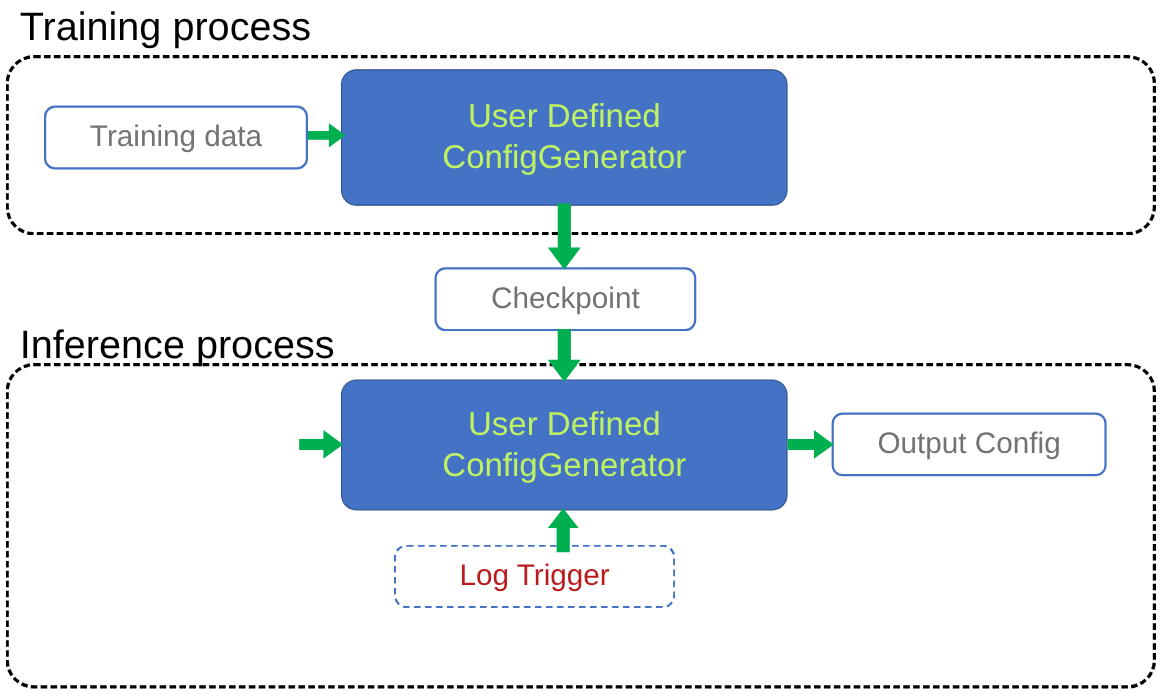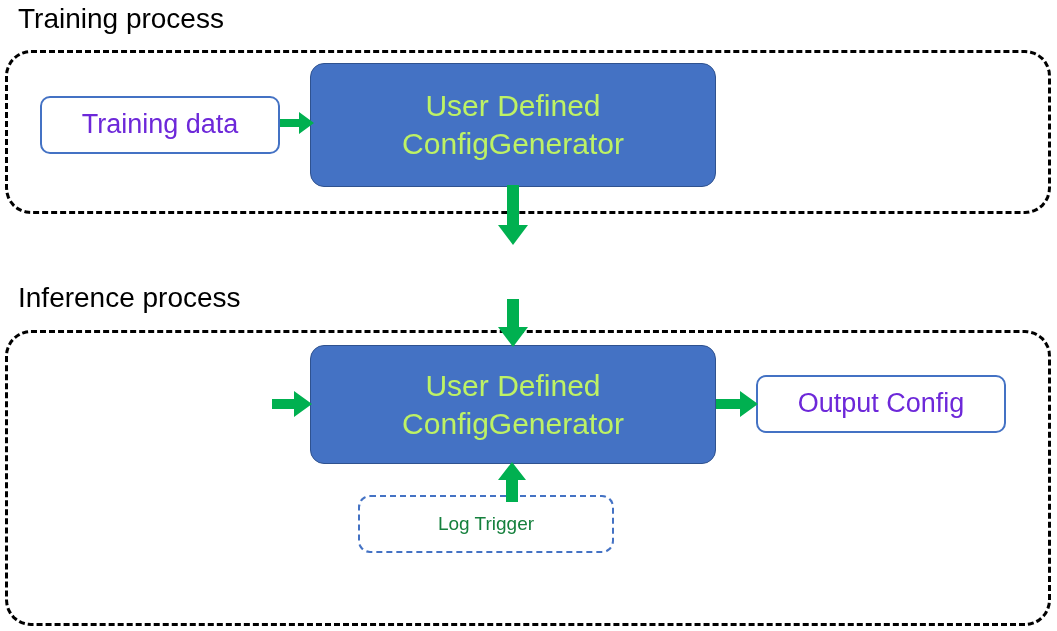--- a/index.html
+++ b/index.html
@@ -16,28 +16,28 @@
     position: relative;
     width: 1057px;
     height: 631px;
     background: #ffffff;
     overflow: hidden;
   }
 
   
   .section-title {
     position: absolute;
-    font-size: 28px;
+    font-size: 36px;
     line-height: 1.1;
     color: #000000;
     white-space: nowrap;
     font-weight: 400;
   }
   #title-training { left: 18px; top: 4px; }
-  #title-inference { left: 18px; top: 283px; }
+  #title-inference { left: 18px; top: 293px; }
 
   
   .group-box {
     position: absolute;
     border: 3px dashed #000000;
     border-radius: 26px;
     background: transparent;
     box-sizing: border-box;
   }
   #group-training  { left: 5px;  top: 50px;  width: 1046px; height: 164px; }
@@ -46,42 +46,42 @@
   
   .node-plain {
     position: absolute;
     box-sizing: border-box;
     border: 2px solid #4472C4;
     border-radius: 10px;
     background: #ffffff;
     display: flex;
     align-items: center;
     justify-content: center;
-    color: #6d28d9;
+    color: #737373;
     font-size: 27px;
     line-height: 1.15;
     white-space: nowrap;
   }
   #node-training-data  { left: 40px;  top: 96px;  width: 240px; height: 58px; }
   #node-checkpoint     { left: 395px; top: 243px; width: 238px; height: 58px; }
   #node-current-status { left: 30px;  top: 375px; width: 242px; height: 58px; }
   #node-output-config  { left: 756px; top: 375px; width: 250px; height: 58px; }
 
   
   .node-trigger {
     position: absolute;
     box-sizing: border-box;
     border: 2px dashed #4472C4;
     border-radius: 12px;
     background: #ffffff;
     display: flex;
     align-items: center;
     justify-content: center;
-    color: #15803d;
-    font-size: 19px;
+    color: #b91c1c;
+    font-size: 27px;
     line-height: 1.15;
     white-space: nowrap;
   }
   #node-log-trigger   { left: 358px; top: 495px; width: 256px; height: 58px; z-index: 2; background: transparent; }
   #node-clock-trigger { left: 430px; top: 549px; width: 262px; height: 57px; z-index: 3; }
 
   
   .node-process {
     position: absolute;
     box-sizing: border-box;
@@ -141,20 +141,21 @@
     <span>User Defined</span>
     <span>ConfigGenerator</span>
   </div>
 
   <div class="arrow" id="arrow-gen-to-checkpoint">
     <svg width="30" height="60" viewBox="0 0 30 60">
       <path d="M9 0 H21 V40 H30 L15 60 L0 40 H9 Z" fill="#00B050"></path>
     </svg>
   </div>
 
+  <div class="node-plain" id="node-checkpoint">Checkpoint</div>
 
   <div class="arrow" id="arrow-checkpoint-to-gen">
     <svg width="30" height="48" viewBox="0 0 30 48">
       <path d="M9 0 H21 V28 H30 L15 48 L0 28 H9 Z" fill="#00B050"></path>
     </svg>
   </div>
 
 
   <div class="arrow" id="arrow-status-to-gen">
     <svg width="40" height="26" viewBox="0 0 40 26">

